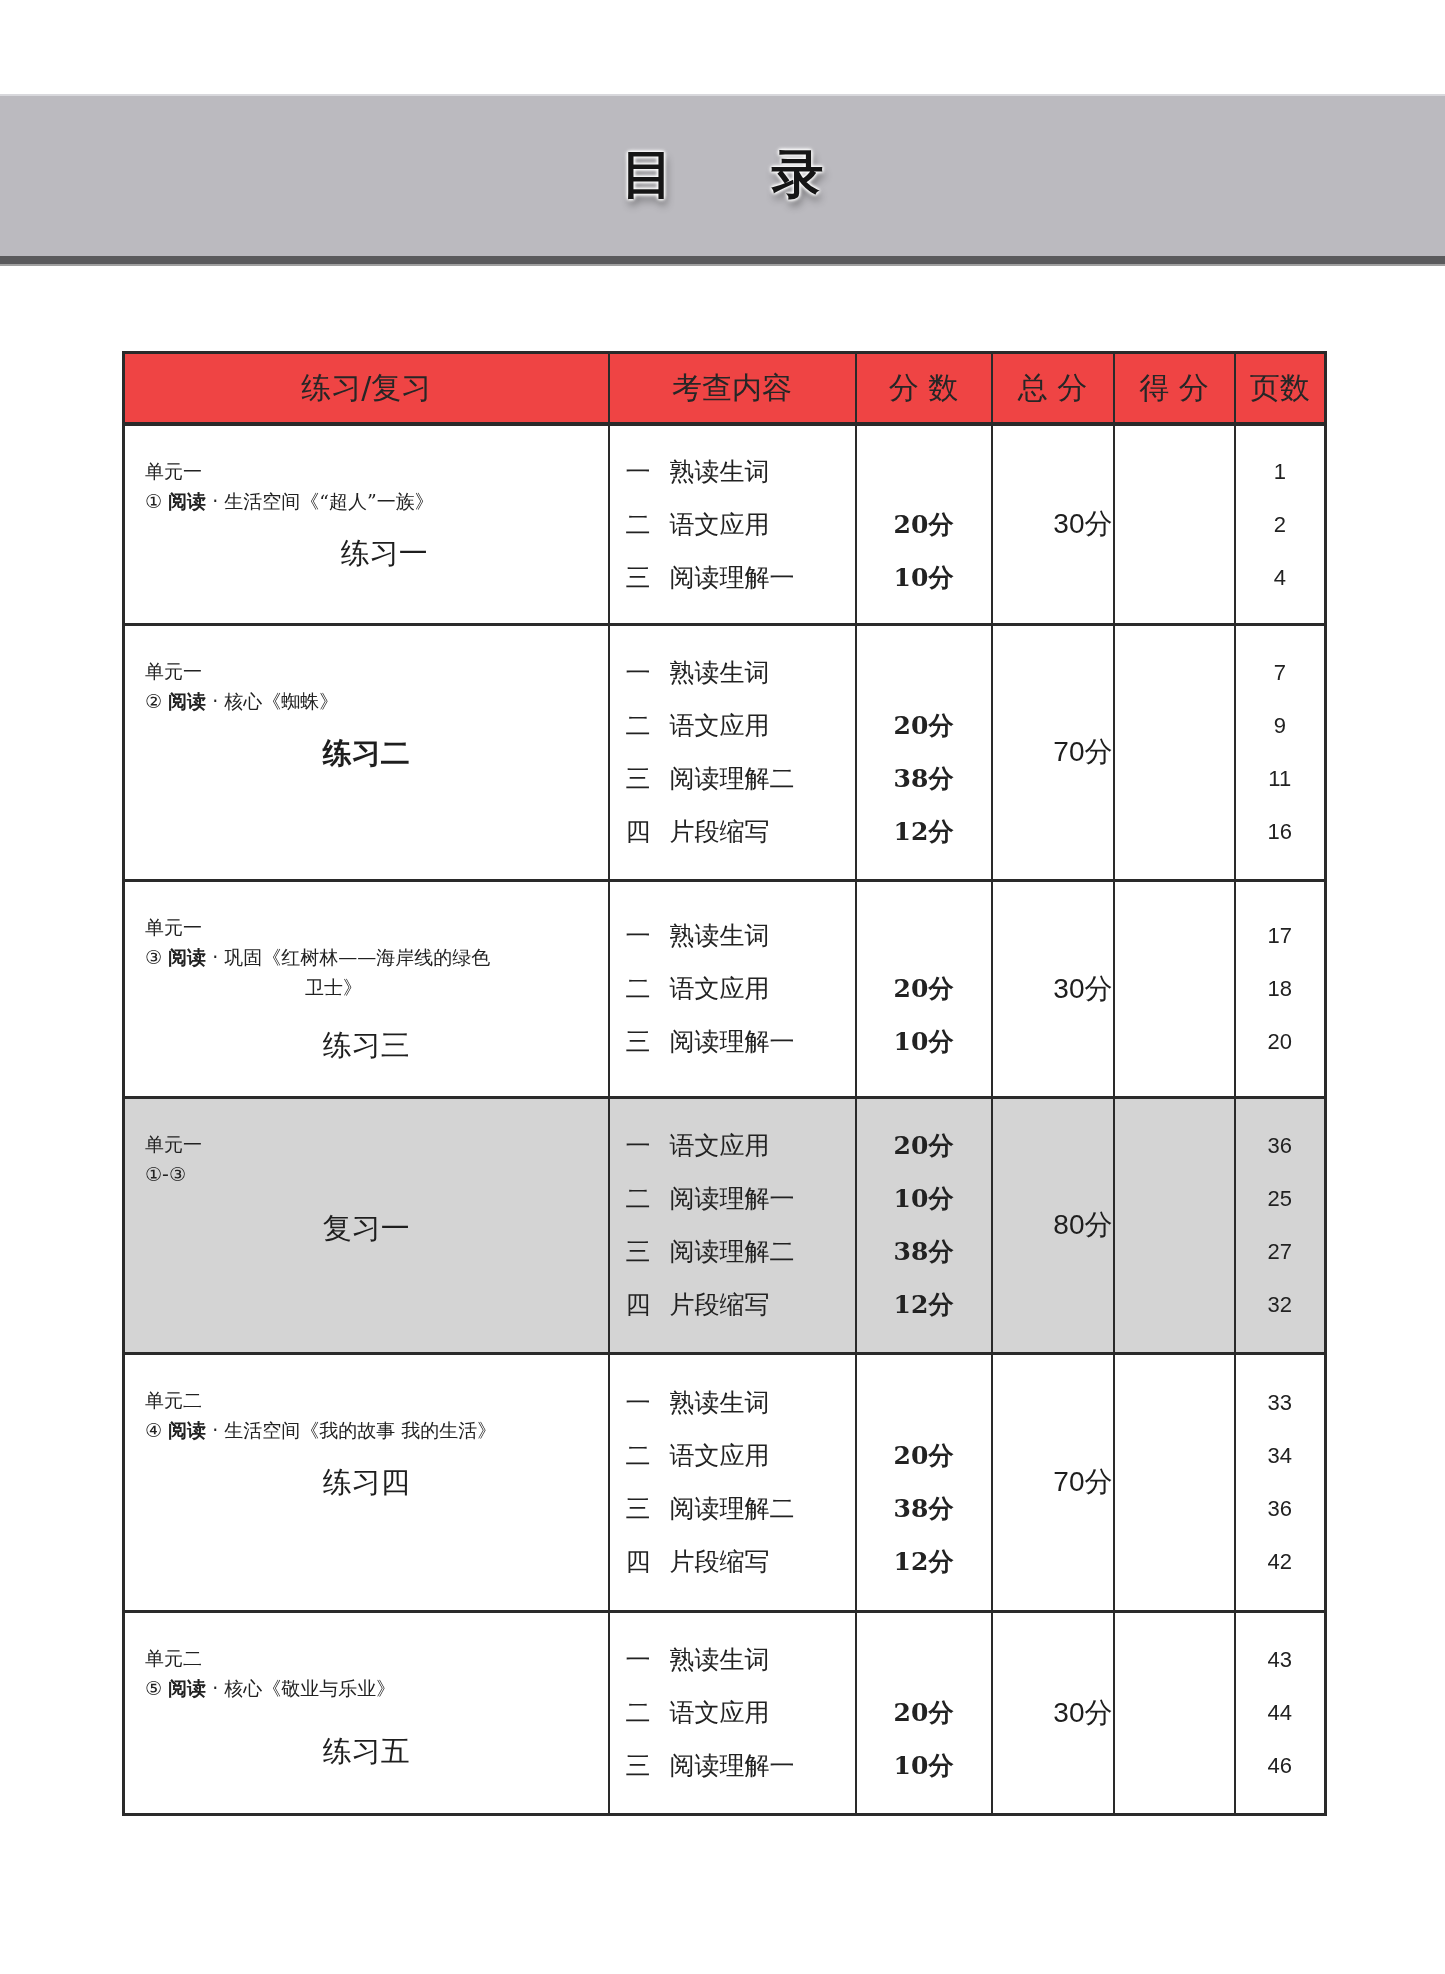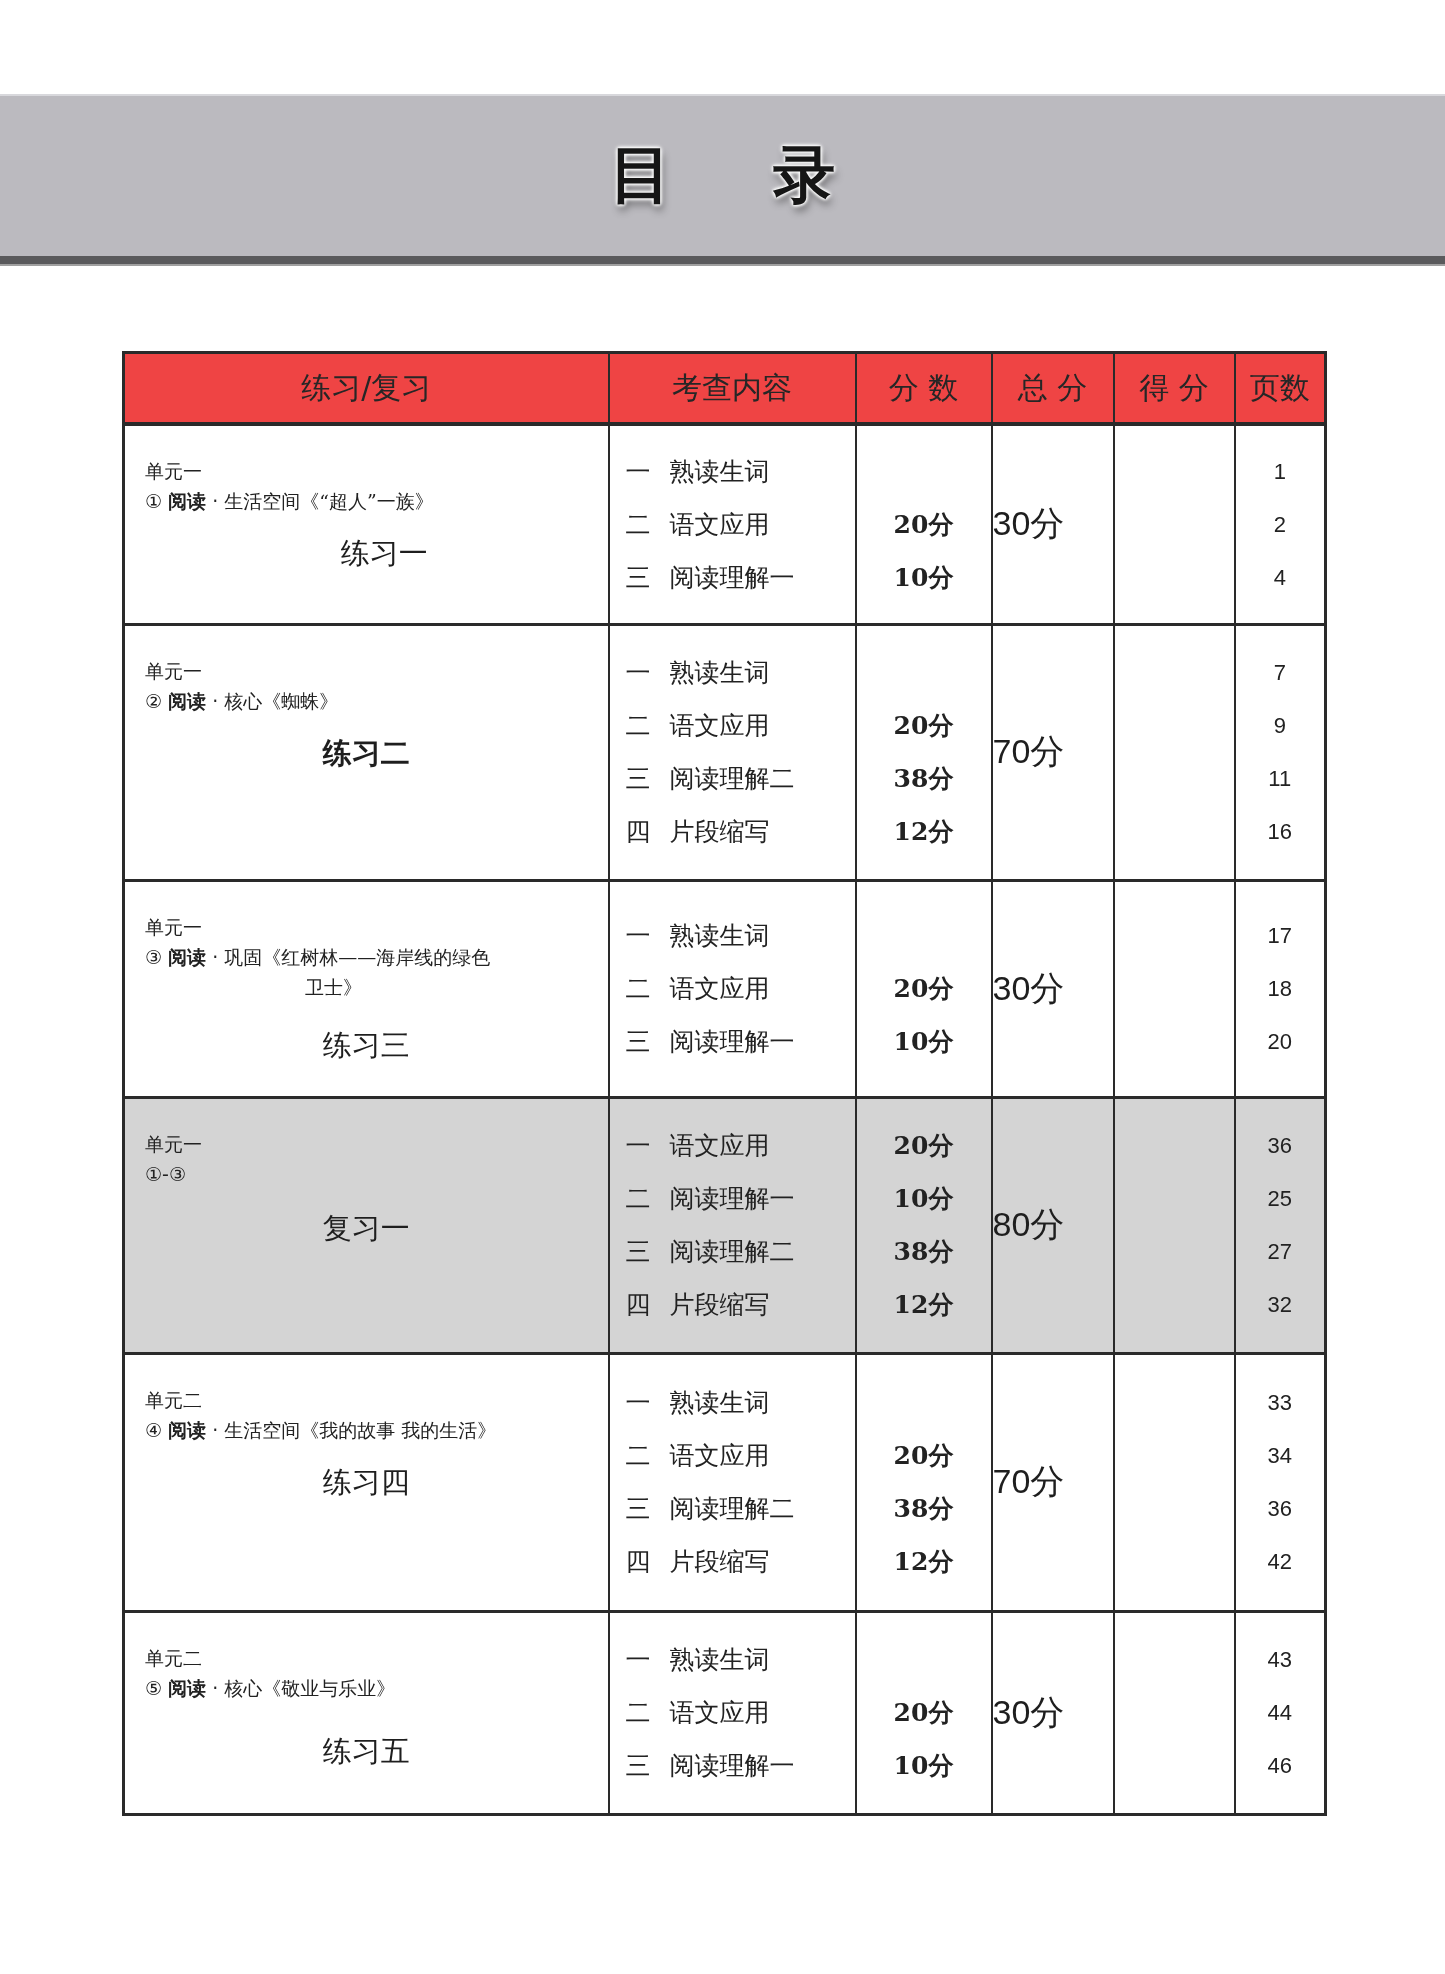--- a/index.html
+++ b/index.html
@@ -1,38 +1,38 @@
 <!DOCTYPE html>
 <html><head>
 <meta charset="utf-8">
 <style>
   html,body{margin:0;padding:0;background:#fff;}
   body{width:1445px;height:1974px;position:relative;overflow:hidden;font-family:"DejaVu Sans",sans-serif;color:#1e1e1e;}
   .banner{position:absolute;left:0;top:94px;width:1445px;height:162px;background:#bbbabf;border-top:2px solid #d8d8dc;}
   .banner-line{position:absolute;left:0;top:256px;width:1445px;height:8px;background:#5a5a5c;border-bottom:2px solid #a0a0a0;}
-  .banner-title{position:absolute;left:0;top:94px;width:1445px;height:162px;display:flex;align-items:center;justify-content:center;font-size:62px;font-weight:bold;color:#161616;letter-spacing:40px;text-indent:40px;
+  .banner-title{position:absolute;left:0;top:94px;width:1445px;height:162px;display:flex;align-items:center;justify-content:center;font-size:52px;font-weight:bold;color:#161616;letter-spacing:40px;text-indent:40px;
     text-shadow:0 0 3px #fff,0 0 3px #fff,0 0 4px #fff,0 0 5px #fff,2px 6px 8px rgba(0,0,0,0.45);}
   table.toc{position:absolute;left:122px;top:351px;width:1202px;border-collapse:collapse;table-layout:fixed;border:3px solid #2a2a2a;}
   table.toc th,table.toc td{border:2px solid #2a2a2a;padding:0;vertical-align:middle;}
   table.toc th{background:#ef4444;height:68px;font-size:30px;font-weight:normal;color:#262626;border-bottom:4px solid #2a2a2a;}
   .row-gray td{background:#d4d4d4;}
   table.toc tr.sec td{border-bottom:3px solid #2a2a2a;}
   .c-name{position:relative;}
   .meta{position:absolute;left:20px;top:30px;font-size:19px;line-height:30px;color:#222;}
   .meta .read{font-weight:bold;}
   .meta .title{font-family:"DejaVu Serif",serif;}
   .meta .cont{display:block;padding-left:160px;}
   .exname{text-align:center;font-size:29px;color:#1e1e1e;}
   .lines{display:flex;flex-direction:column;justify-content:flex-start;}
   .line{height:53px;line-height:53px;font-family:"DejaVu Serif",serif;font-size:25px;color:#222;white-space:nowrap;}
   .content .line{padding-left:16px;}
   .content .num{display:inline-block;width:44px;}
   .score .line{text-align:center;font-weight:bold;}
   .page .line{text-align:center;font-size:22px;font-family:"Liberation Sans",sans-serif;}
-  .total{text-align:left;font-size:34px;font-family:"Liberation Sans",sans-serif;}
+  .total{text-align:right;font-size:28px;font-family:"Liberation Sans",sans-serif;}
 </style>
 </head>
 <body>
 
 <div class="banner"></div>
 <div class="banner-line"></div>
 <div class="banner-title">目 录</div>
 
 <table class="toc">
   <colgroup>

